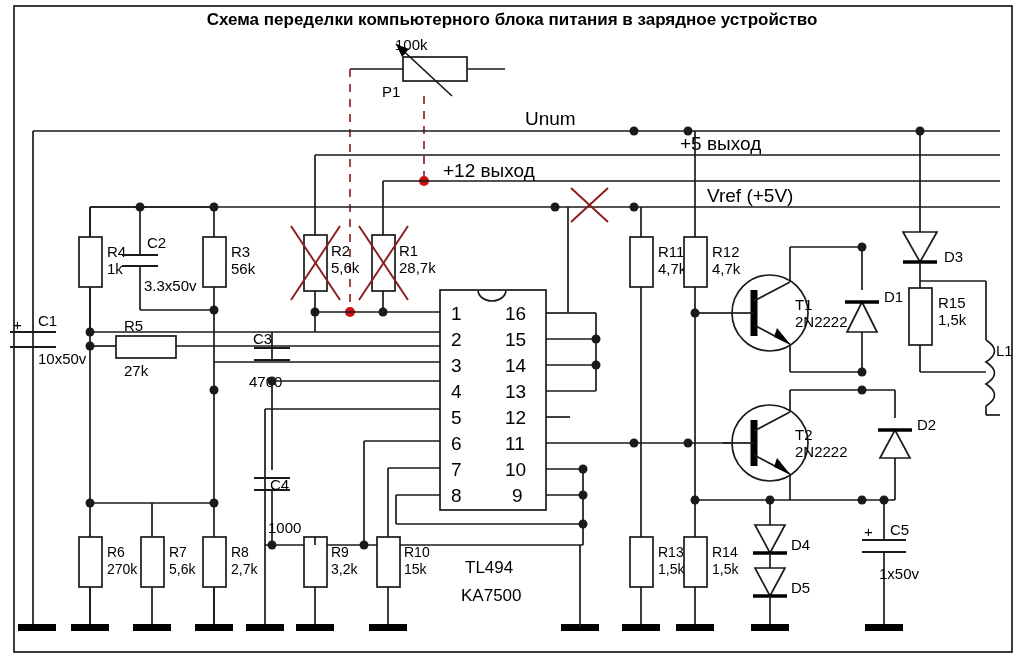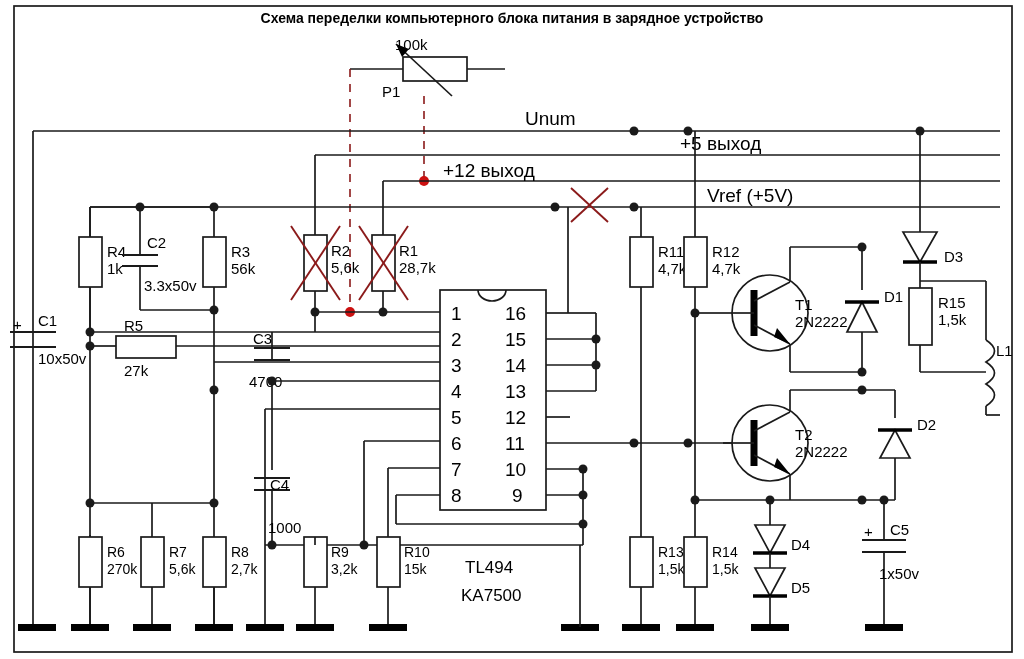--- a/index.html
+++ b/index.html
@@ -18,21 +18,21 @@
     position:absolute;
     left:0; top:0;
     width:1024px;
     height:659px;
   }
   .ttl{
     position:absolute;
     left:0; top:10px;
     width:1024px;
     text-align:center;
-    font-size:14px;
+    font-size:17px;
     font-weight:bold;
     color:#000;
     letter-spacing:0px;
     white-space:nowrap;
   }
   svg text{
     font-family:"Liberation Sans", sans-serif;
     fill:#000;
   }
   .lbl{ font-size:15px; }

